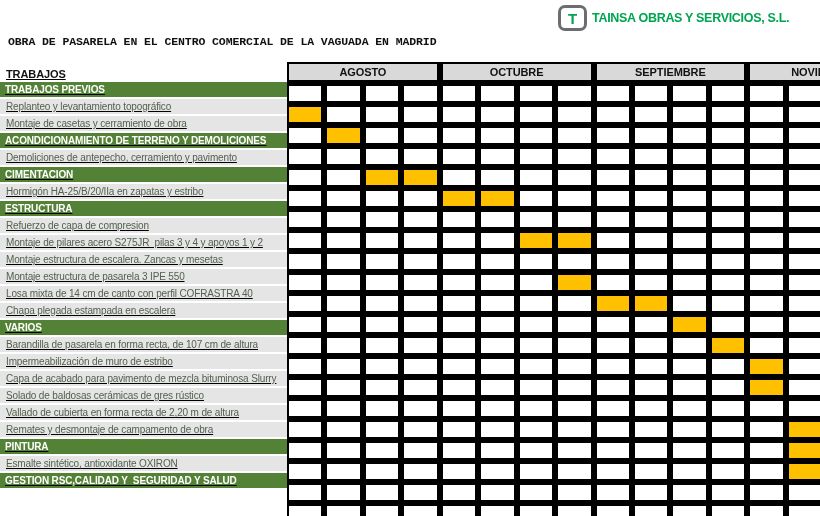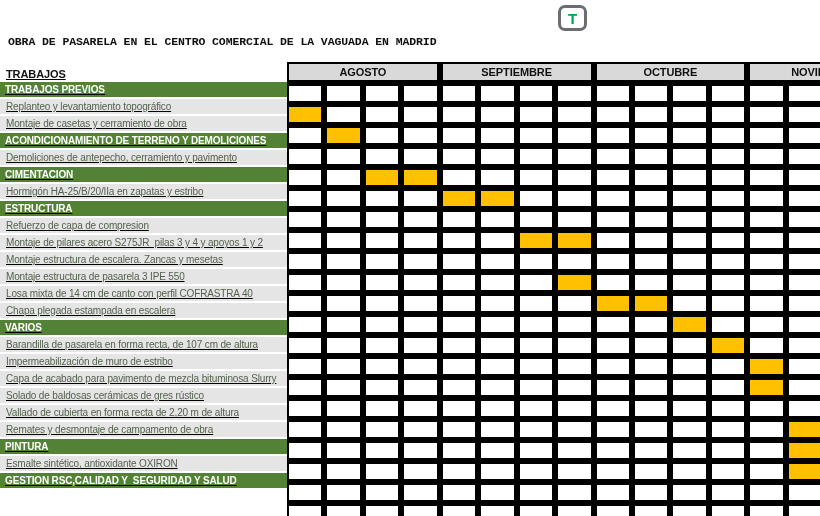--- a/index.html
+++ b/index.html
@@ -48,20 +48,21 @@
     font-size:11px;font-weight:bold;color:#111;letter-spacing:-0.1px;
   }
   .week-cell{background:#ffffff;}
   .week-cell.on{background:#ffc000;}
 </style>
 </head>
 <body>
 
 <div class="logo">
   <div class="logo-box">T</div>
+  <div class="logo-text">TAINSA OBRAS Y SERVICIOS, S.L.</div>
 </div>
 
 <div class="doc-title">OBRA DE PASARELA EN EL CENTRO COMERCIAL DE LA VAGUADA EN MADRID</div>
 
 <div class="left-grid">
   <div class="tasks-header">TRABAJOS</div>
 
 <div class="row-label section">TRABAJOS PREVIOS</div>
     <div class="row-label task">Replanteo y levantamiento topográfico</div>
     <div class="row-label task">Montaje de casetas y cerramiento de obra</div>
@@ -84,22 +85,22 @@
     <div class="row-label task">Vallado de cubierta en forma recta de 2,20 m de altura</div>
     <div class="row-label task">Remates y desmontaje de campamento de obra</div>
     <div class="row-label section">PINTURA</div>
     <div class="row-label task">Esmalte sintético, antioxidante OXIRON</div>
     <div class="row-label section">GESTION RSC,CALIDAD Y  SEGURIDAD Y SALUD</div>
   </div>
 
 <div class="right-grid">
 
 <div class="month-cell">AGOSTO</div>
+    <div class="month-cell">OCTUBRE</div>
     <div class="month-cell">SEPTIEMBRE</div>
-    <div class="month-cell">OCTUBRE</div>
     <div class="month-cell">NOVIEMBRE</div>
     <div class="week-cell"></div>
     <div class="week-cell"></div>
     <div class="week-cell"></div>
     <div class="week-cell"></div>
     <div class="week-cell"></div>
     <div class="week-cell"></div>
     <div class="week-cell"></div>
     <div class="week-cell"></div>
     <div class="week-cell"></div>

